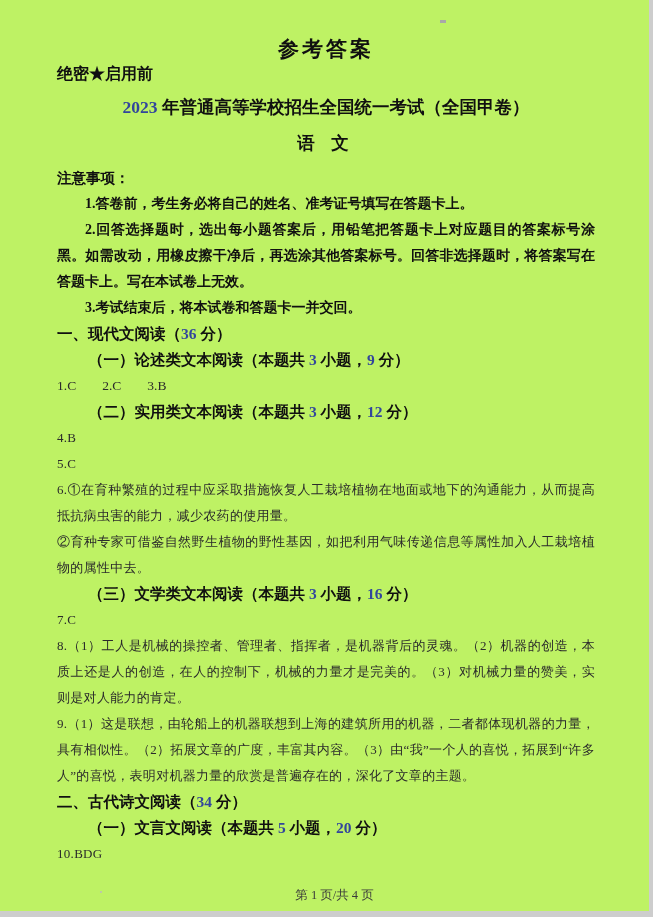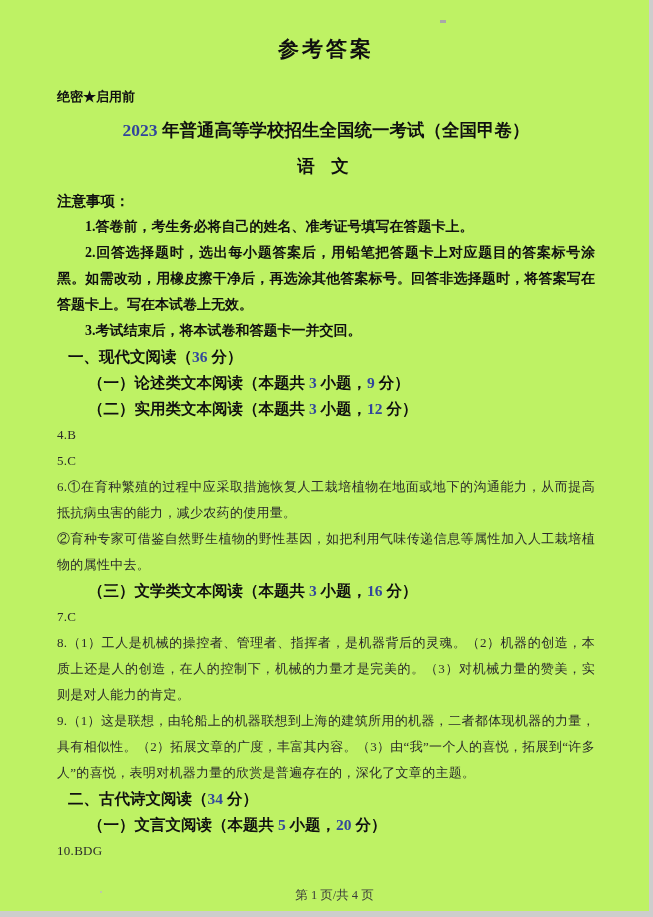--- a/index.html
+++ b/index.html
@@ -15,22 +15,22 @@
   }
   .content { padding: 36px 58px 0 57px; }
 
   .page-title {
     text-align: center;
     font-size: 21px; line-height: 26px;
     font-weight: bold; color: var(--bold-text);
     letter-spacing: 3px;
   }
   .security {
-    margin-top: 24px;
-    font-size: 13px; line-height: 22px;
+    margin-top: 1px;
+    font-size: 16px; line-height: 22px;
     font-weight: bold; color: var(--bold-text);
   }
   .exam-title {
     margin-top: 10px;
     text-align: center;
     font-size: 17.5px; line-height: 24px;
     font-weight: bold; color: var(--bold-text);
   }
   .subject {
     margin-top: 12px;
@@ -45,21 +45,21 @@
     font-weight: bold; color: var(--bold-text);
   }
   .notice {
     font-size: 14px; line-height: 26px;
     font-weight: bold; color: var(--bold-text);
     text-indent: 2em;
     text-align: justify;
   }
   .sec-heading {
     font-size: 15.5px; line-height: 26px;
-    font-weight: bold; color: var(--bold-text); margin-left: 11px;
+    font-weight: bold; color: var(--bold-text);
   }
   .sub-heading {
     font-size: 15.5px; line-height: 26px;
     font-weight: bold; color: var(--bold-text);
     padding-left: 2em;
   }
   .num-blue { color: var(--accent); }
   .answers-row { font-size: 13.5px; line-height: 26px; color: #2b2b2b; }
   .answers-row span { margin-right: 26px; }
   .ans {
@@ -112,20 +112,21 @@
 
     <div class="notice-heading">注意事项：</div>
     <p class="notice">1.答卷前，考生务必将自己的姓名、准考证号填写在答题卡上。</p>
     <p class="notice">2.回答选择题时，选出每小题答案后，用铅笔把答题卡上对应题目的答案标号涂黑。如需改动，用橡皮擦干净后，再选涂其他答案标号。回答非选择题时，将答案写在答题卡上。写在本试卷上无效。</p>
     <p class="notice">3.考试结束后，将本试卷和答题卡一并交回。</p>
 
     <h2 class="sec-heading"><span>一、现代文阅读（</span><span class="num-blue">36</span><span> 分）</span></h2>
 
     <h3 class="sub-heading"><span>（一）论述类文本阅读（本题共 </span><span class="num-blue">3</span><span> 小题，</span><span class="num-blue">9</span><span> 分）</span></h3>
 
+    <p class="answers-row"><span>1.C</span><span>2.C</span><span>3.B</span></p>
 
     <h3 class="sub-heading"><span>（二）实用类文本阅读（本题共 </span><span class="num-blue">3</span><span> 小题，</span><span class="num-blue">12</span><span> 分）</span></h3>
 
     <p class="ans">4.B</p>
     <p class="ans">5.C</p>
     <p class="ans">6.①在育种繁殖的过程中应采取措施恢复人工栽培植物在地面或地下的沟通能力，从而提高抵抗病虫害的能力，减少农药的使用量。</p>
     <p class="ans">②育种专家可借鉴自然野生植物的野性基因，如把利用气味传递信息等属性加入人工栽培植物的属性中去。</p>
 
     <h3 class="sub-heading"><span>（三）文学类文本阅读（本题共 </span><span class="num-blue">3</span><span> 小题，</span><span class="num-blue">16</span><span> 分）</span></h3>
 

